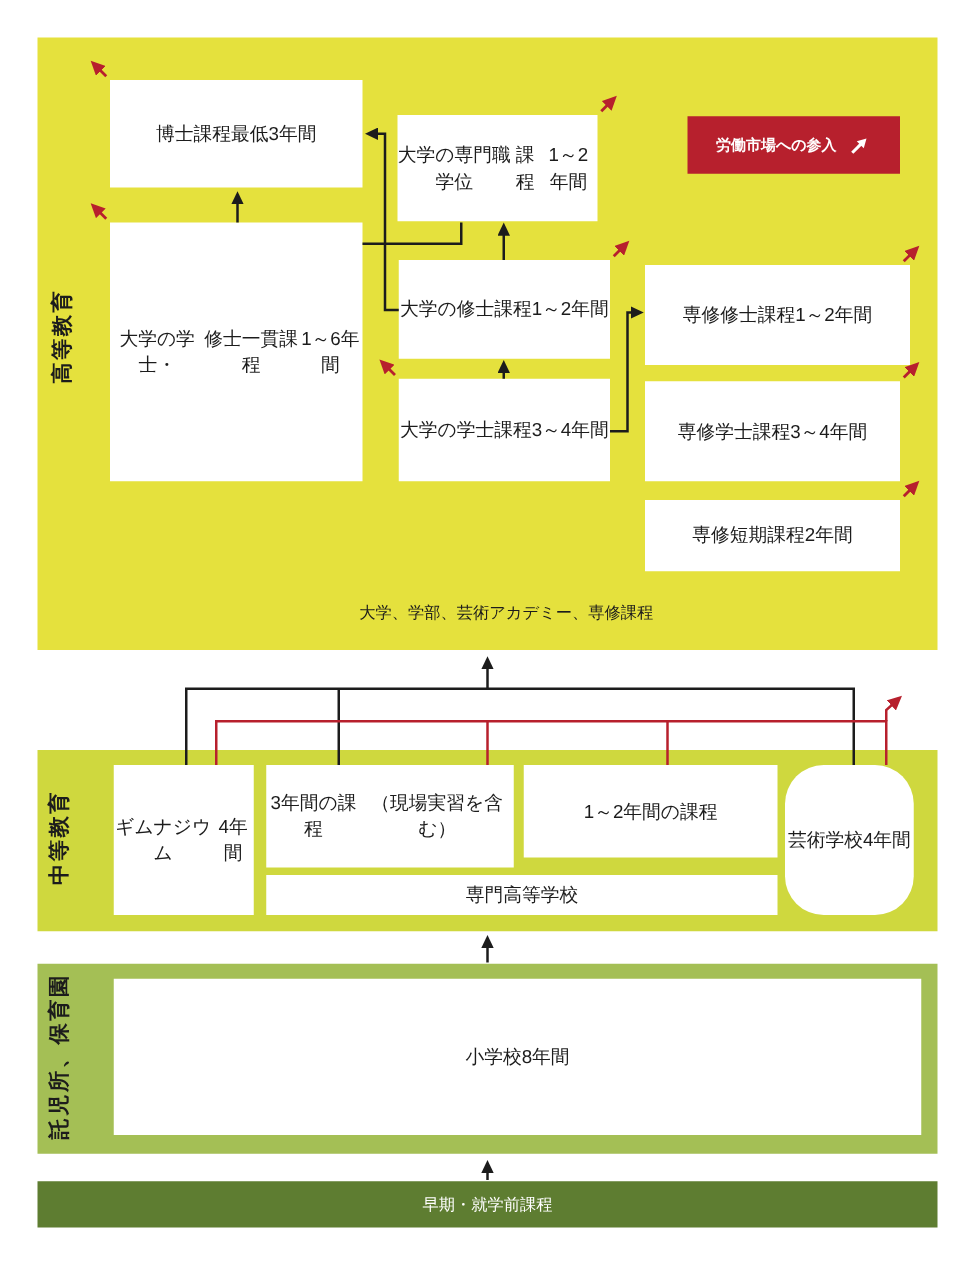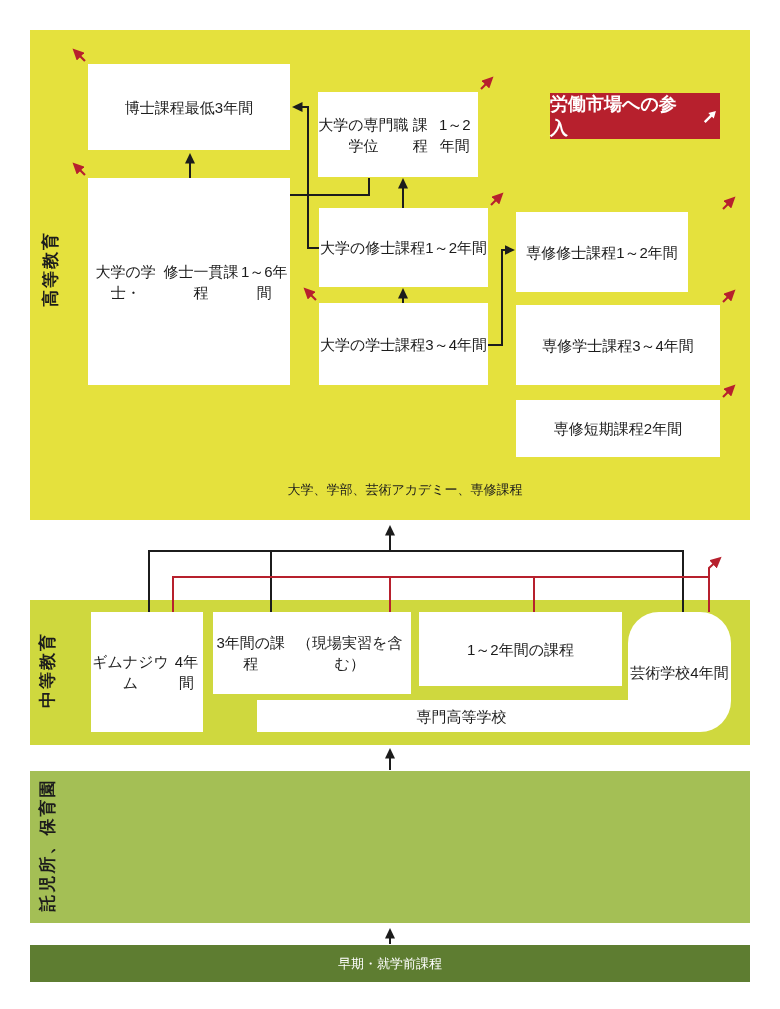--- a/index.html
+++ b/index.html
@@ -21,21 +21,21 @@
   }
   .side-label{
     position:absolute;font-weight:700;font-size:17px;letter-spacing:2px;white-space:nowrap;
     transform:translate(-50%,-50%) rotate(-90deg);
   }
   .caption{
     position:absolute;left:115px;top:481px;width:580px;text-align:center;font-size:13px;
   }
   .badge{
     position:absolute;left:550px;top:93px;width:170px;height:46px;background:#b7202d;
-    color:#ffffff;font-size:18px;font-weight:700;
+    color:#ffffff;font-size:12px;font-weight:700;
     display:flex;align-items:center;justify-content:center;gap:9px;
   }
   .overlay{position:absolute;left:0;top:0;width:780px;height:1009px;pointer-events:none;}
 </style>
 </head>
 <body>
 
 <div class="canvas">
 
   <div class="block top">
@@ -65,21 +65,21 @@
     <span>大学の学士・</span>
     <span>修士一貫課程</span>
     <span>1～6年間</span>
   </div>
 
   <div class="node" style="left:319px;top:208px;width:169px;height:79px;">
     <span>大学の修士課程</span>
     <span>1～2年間</span>
   </div>
 
-  <div class="node" style="left:516px;top:212px;width:172px;height:80px;">
+  <div class="node" style="left:516px;top:212px;width:212px;height:80px;">
     <span>専修修士課程</span>
     <span>1～2年間</span>
   </div>
 
   <div class="node" style="left:319px;top:303px;width:169px;height:82px;">
     <span>大学の学士課程</span>
     <span>3～4年間</span>
   </div>
 
   <div class="node" style="left:516px;top:305px;width:204px;height:80px;">
@@ -110,28 +110,32 @@
 
   <div class="node" style="left:419px;top:612px;width:203px;height:74px;">
     <span>1～2年間の課程</span>
   </div>
 
   <div class="node" style="left:628px;top:612px;width:103px;height:120px;border-radius:31px;">
     <span>芸術学校</span>
     <span>4年間</span>
   </div>
 
-  <div class="node" style="left:213px;top:700px;width:409px;height:32px;margin-left:44px;">
+  <div class="node" style="left:213px;top:700px;width:409px;height:32px;">
     <span>専門高等学校</span>
   </div>
 
   <div class="block green">
     <div class="side-label" style="left:17px;top:74px;">託児所、保育園</div>
   </div>
 
+  <div class="node" style="left:91px;top:783px;width:646px;height:125px;">
+    <span>小学校</span>
+    <span>8年間</span>
+  </div>
 
   <div class="bar">
     <span>早期・就学前課程</span>
   </div>
 
   <svg class="overlay" viewBox="0 0 780 1009">
     <defs>
       <marker id="ab" markerUnits="userSpaceOnUse" markerWidth="11" markerHeight="10" refX="7.5" refY="5" orient="auto">
         <path d="M0,0 L10.5,5 L0,10 Z" fill="#1c1c1c"></path>
       </marker>

